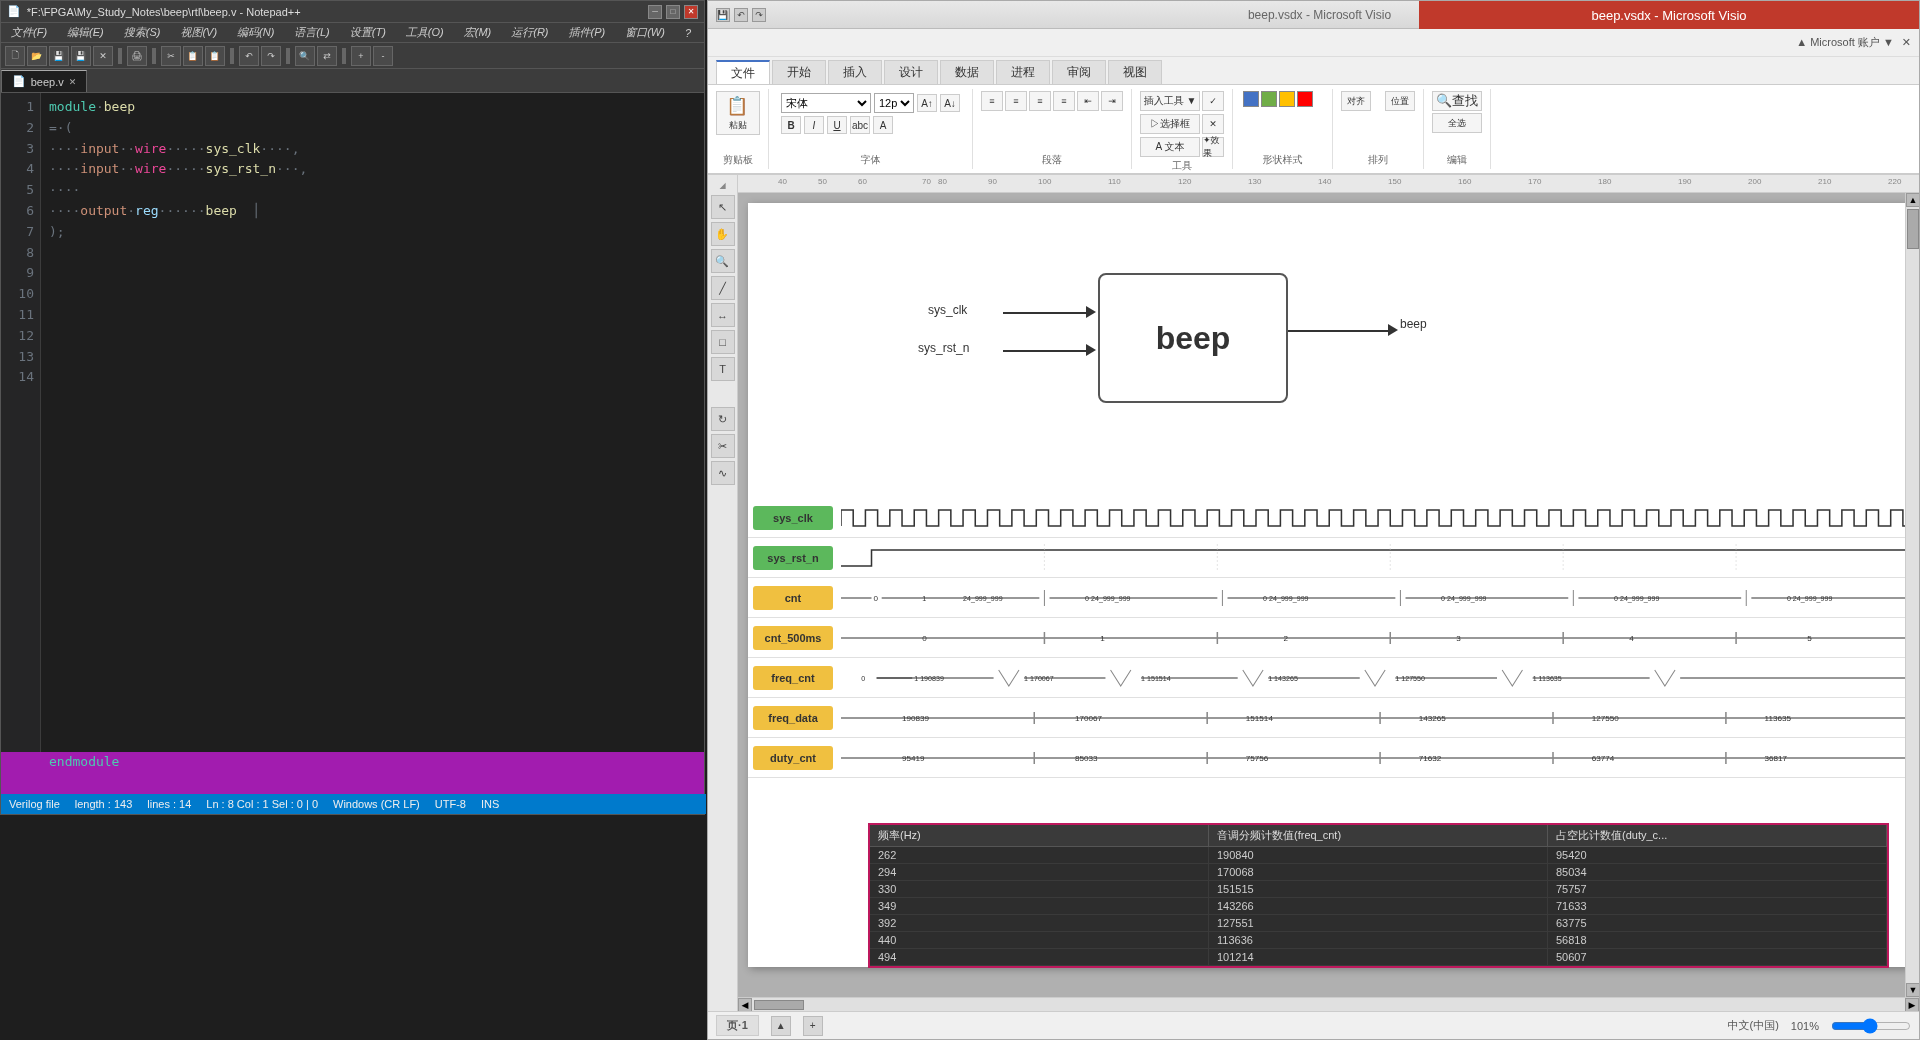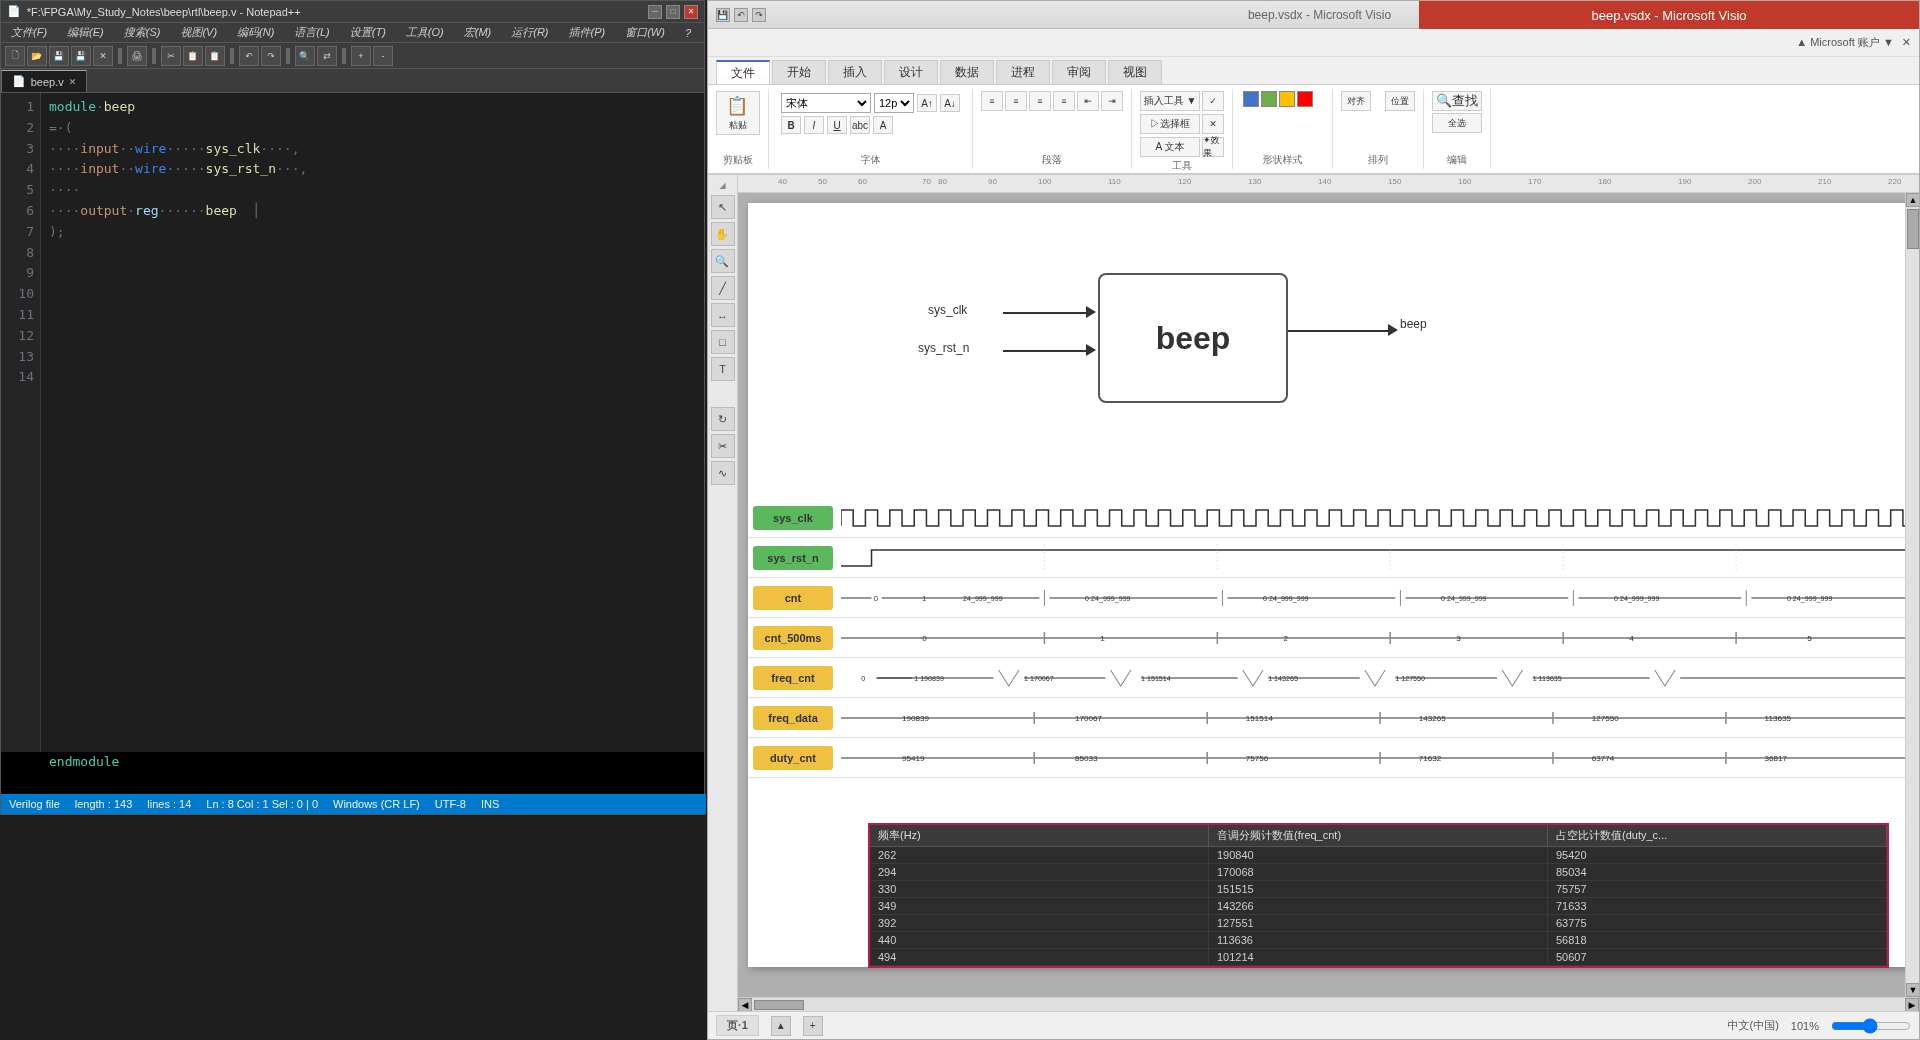--- a/index.html
+++ b/index.html
@@ -105,21 +105,21 @@
       padding: 4px 8px;
       font-family: 'Consolas', monospace;
       font-size: 13px;
       line-height: 1.6;
       color: #d4d4d4;
       white-space: pre;
     }
     .kw-module { color: #4ec9b0; }
     .kw-input { color: #ce9178; }
     .kw-output { color: #ce9178; }
-    .kw-wire { color: #3b82f6; }
+    .kw-wire { color: #ec4899; }
     .kw-reg { color: #9cdcfe; }
     .kw-end { color: #4ec9b0; }
     .sig { color: #dcdcaa; }
     .dot { color: #6a737d; }
     .status-item { font-size: 11px; color: #eee; }
 
     
     #visio-window {
       position: absolute;
       left: 707px; top: 0;
@@ -493,21 +493,21 @@
 <span class="dot">····</span>
 <span class="dot">····</span><span class="kw-output">output</span><span class="dot">·</span><span class="kw-reg">reg</span><span class="dot">······</span><span class="sig">beep</span><span class="dot">  │</span>
 <span class="dot">);</span>
 
 
 
 
 </div>
   </div>
 
-  <div style="position:absolute; bottom:20px; left:0; right:0; background:#000000; padding: 0 8px 0 48px; font-family: Consolas,monospace; font-size:13px; line-height:1.6; color:#d4d4d4;">
+  <div style="position:absolute; bottom:20px; left:0; right:0; background:#a21caf; padding: 0 8px 0 48px; font-family: Consolas,monospace; font-size:13px; line-height:1.6; color:#d4d4d4;">
     <span class="kw-end">endmodule</span><br>
     <span>&nbsp;</span>
   </div>
 
   <div id="np-bottom-bar">
     <span class="status-item">Verilog file</span>
     <span class="status-item">length : 143</span>
     <span class="status-item">lines : 14</span>
     <span class="status-item">Ln : 8   Col : 1   Sel : 0 | 0</span>
     <span class="status-item">Windows (CR LF)</span>

